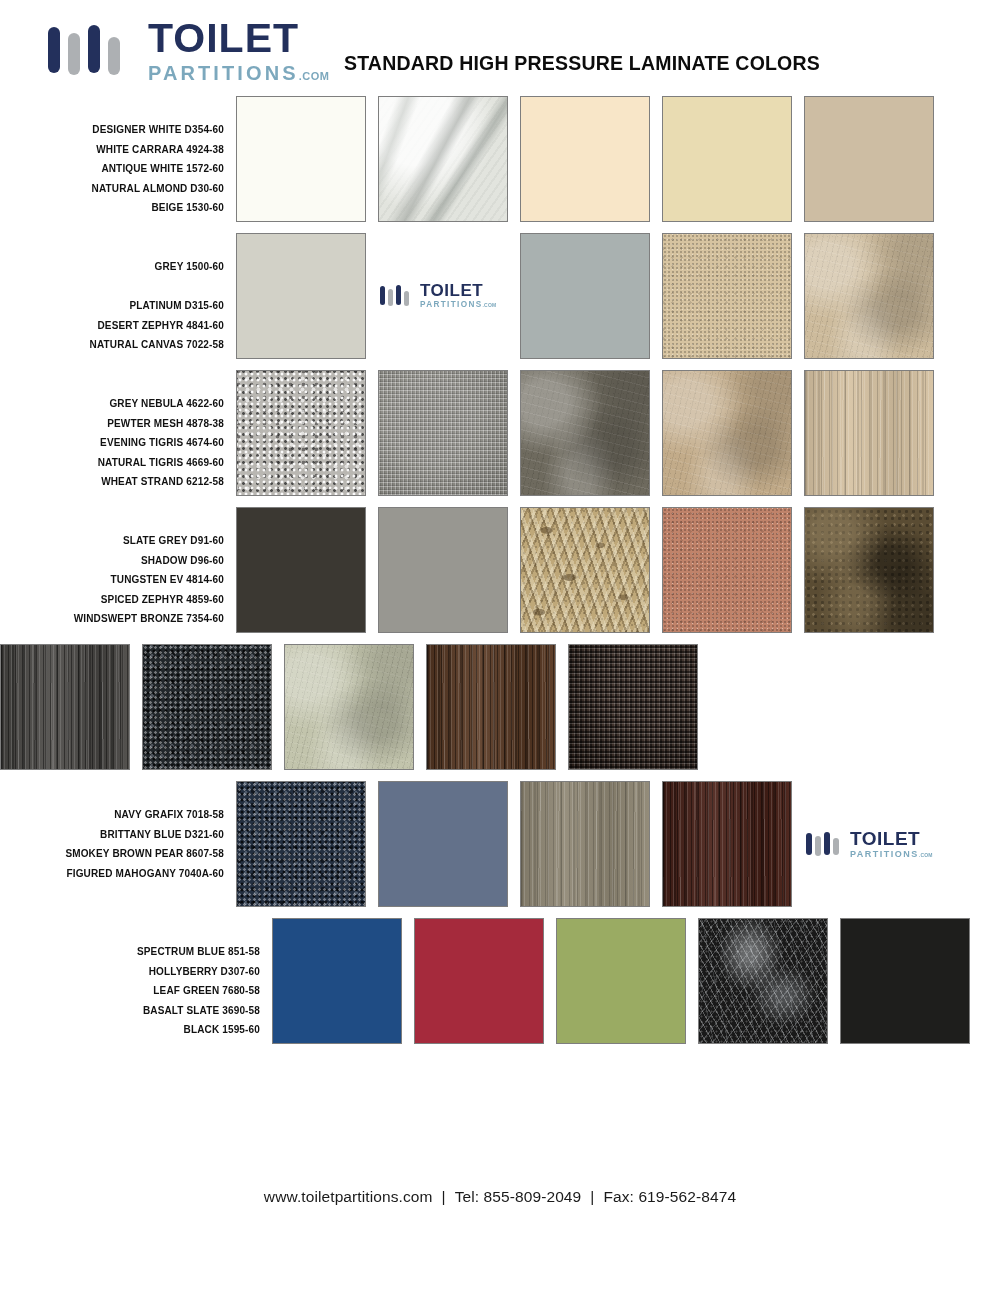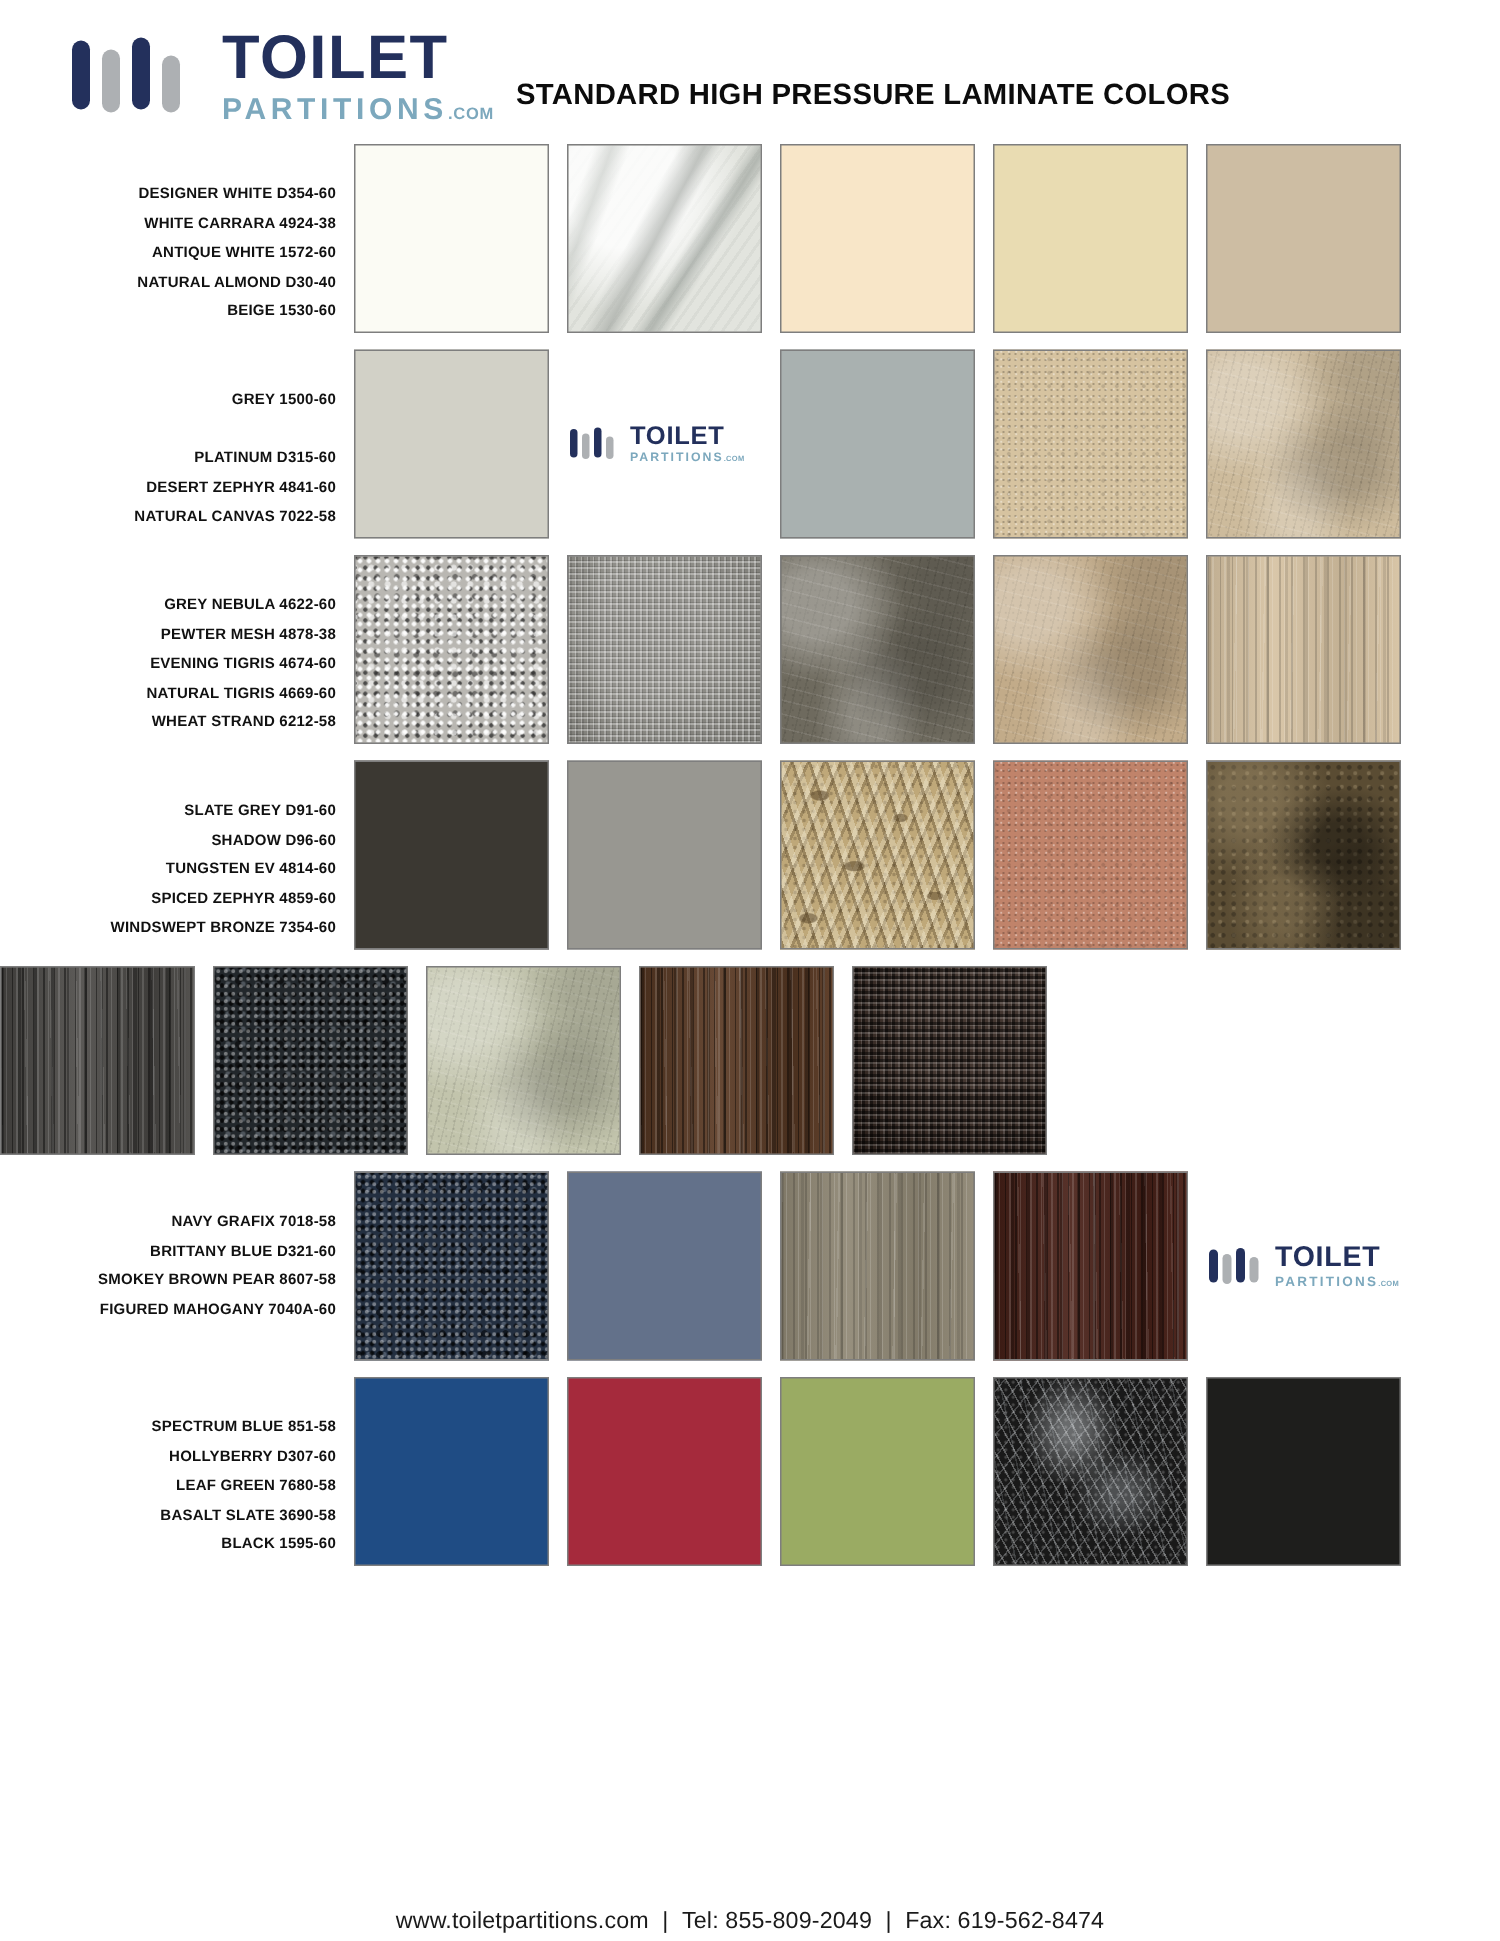--- a/index.html
+++ b/index.html
@@ -56,21 +56,21 @@
     position: absolute;
     left: 0; top: 96px;
     width: 1000px;
   }
   .row {
     position: relative;
     height: 137px;
     display: flex;
     align-items: flex-start;
   }
-  .row:last-child { height: 140px; }
+  .row:last-child { height: 140px; margin-left: 36px; }
 
   .labels {
     width: 236px;
     padding-right: 12px;
     padding-top: 24px;
     text-align: right;
   }
   .labels .lbl {
     font-size: 10px;
     font-weight: 700;
@@ -116,21 +116,21 @@
   .wm.big .logo-bars .bar:nth-child(1){ height: 22px; }
   .wm.big .logo-bars .bar:nth-child(2){ height: 20px; }
   .wm.big .logo-bars .bar:nth-child(3){ height: 23px; }
   .wm.big .logo-bars .bar:nth-child(4){ height: 17px; }
   .wm.big .word-top { font-size: 19px; }
   .wm.big .word-bot { font-size: 9px; letter-spacing: 1.5px; }
 
   
   #footer {
     position: absolute;
-    left: 0; top: 1272px;
+    left: 0; top: 1188px;
     width: 1000px;
     text-align: center;
     font-size: 15.5px;
     color: #1a1a1a;
     letter-spacing: 0.1px;
   }
   #footer .sep { padding: 0 9px; color:#1a1a1a; }
 </style>
 </head>
 <body>
@@ -152,21 +152,21 @@
     </div>
   </div>
   <div id="main-title">STANDARD HIGH PRESSURE LAMINATE COLORS</div>
 
   <div id="grid">
       <div class="row">
         <div class="labels">
           <div class="lbl">DESIGNER WHITE D354-60</div>
           <div class="lbl">WHITE CARRARA 4924-38</div>
           <div class="lbl">ANTIQUE WHITE 1572-60</div>
-          <div class="lbl">NATURAL ALMOND D30-40</div>
+          <div class="lbl">NATURAL ALMOND D30-60</div>
           <div class="lbl">BEIGE 1530-60</div>
         </div>
         <div class="swatches">
           <div class="cell">
             <div class="sw" title="DESIGNER WHITE D354-60" style="background:#fbfbf4;"></div>
           </div>
           <div class="cell">
             <div class="sw" title="WHITE CARRARA 4924-38" style="background:#e2e4de;background-image:linear-gradient(118deg, rgba(255,255,255,0) 38%, rgba(150,155,150,.55) 47%, rgba(255,255,255,0) 53%),linear-gradient(122deg, rgba(255,255,255,0) 58%, rgba(120,128,122,.45) 64%, rgba(255,255,255,0) 70%),linear-gradient(110deg, rgba(255,255,255,0) 10%, rgba(170,176,170,.4) 17%, rgba(255,255,255,0) 24%),radial-gradient(ellipse at 28% 22%, rgba(255,255,255,.85) 0 30%, rgba(255,255,255,0) 62%),repeating-linear-gradient(125deg, rgba(140,146,140,.10) 0 2px, rgba(255,255,255,0) 2px 7px);"></div>
           </div>
           <div class="cell">

